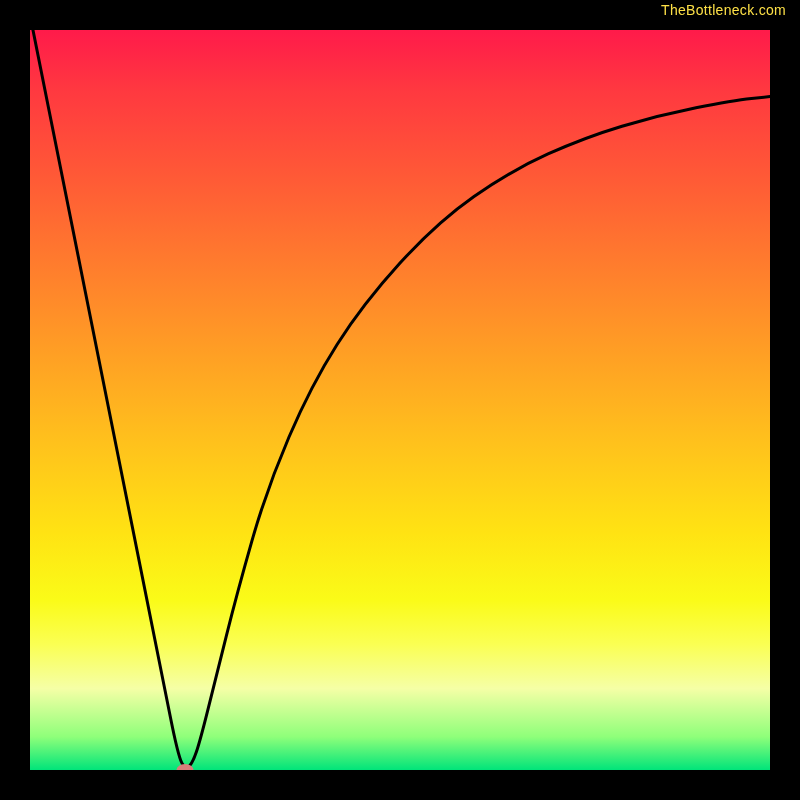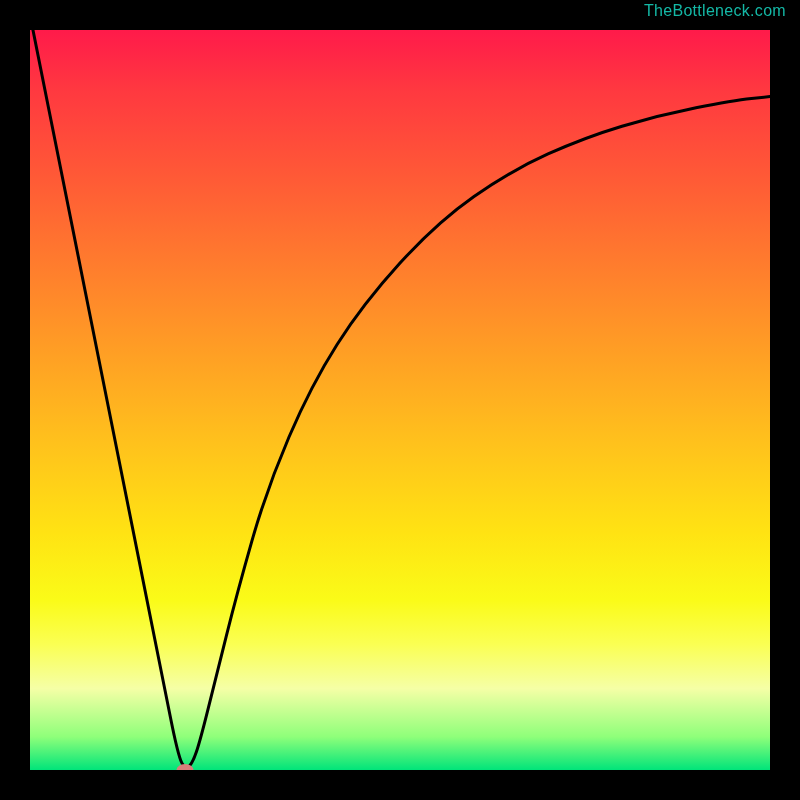--- a/index.html
+++ b/index.html
@@ -14,22 +14,22 @@
   .frame {
     position: relative;
     width: 800px;
     height: 800px;
     background: #000;
   }
   .watermark {
     position: absolute;
     top: 2px;
     right: 14px;
-    color: #14b8a6;
-    font-size: 16px;
+    color: #fde047;
+    font-size: 14px;
     font-weight: 500;
     letter-spacing: 0.3px;
     z-index: 10;
   }
   .plot-area {
     position: absolute;
     left: 30px;
     top: 30px;
     width: 740px;
     height: 740px;

